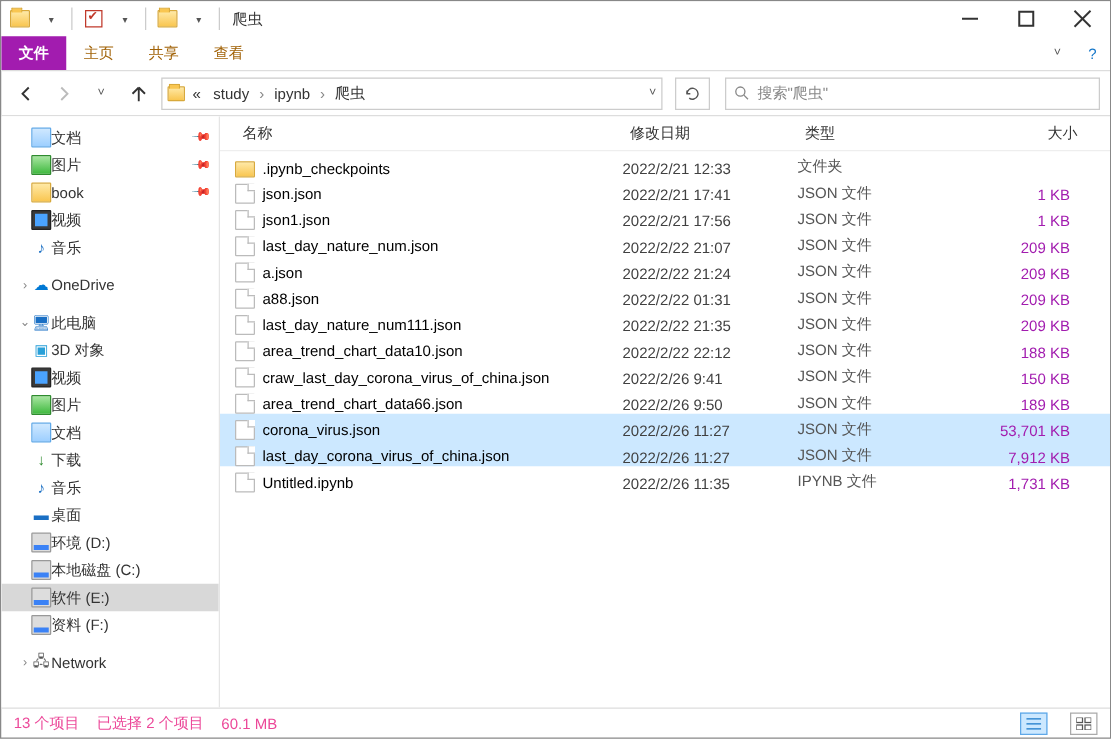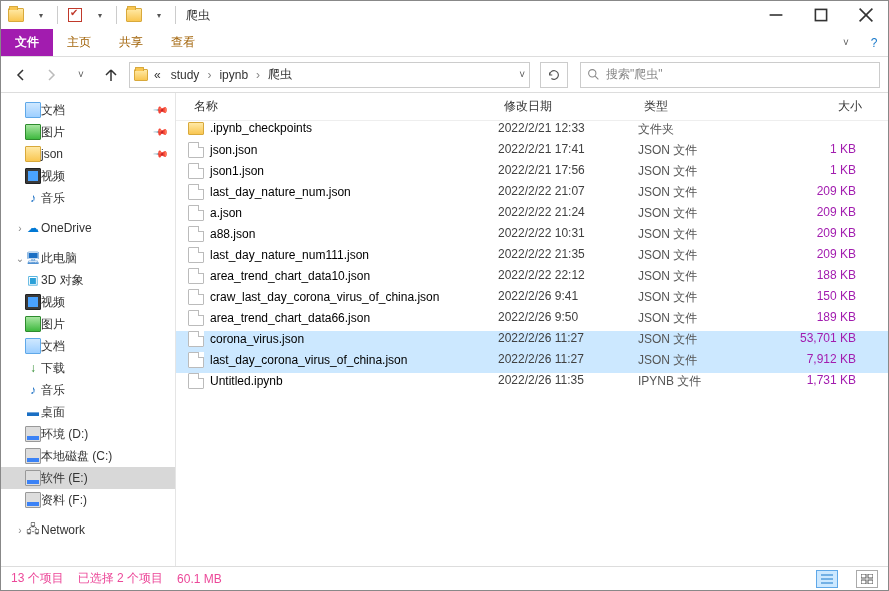--- a/index.html
+++ b/index.html
@@ -49,21 +49,21 @@
 .ico.disk::after { content:""; position:absolute; left:1px; bottom:1px; width:12px; height:4px; background:#3b82f6; }
 .ico.net { color: #555; }
 .files { flex: 1; display: flex; flex-direction: column; overflow: hidden; }
 .cols { height: 28px; display: flex; align-items: center; border-bottom: 1px solid #eee; color: #333; padding-left: 12px; }
 .col { padding: 0 6px; }
 .col.name { width: 310px; }
 .col.date { width: 140px; }
 .col.type { width: 130px; }
 .col.size { width: 100px; text-align: right; }
 .file-list { flex: 1; overflow: auto; }
-.row { display: flex; align-items: flex-start; height: 21px; padding-left: 12px; }
+.row { display: flex; align-items: flex-end; height: 21px; padding-left: 12px; }
 .row.selected { background: #cce8ff; }
 .row .name { width: 310px; display: flex; align-items: center; gap: 6px; }
 .row .date { width: 140px; color: #404040; }
 .row .type { width: 130px; color: #555; }
 .row .size { width: 100px; text-align: right; color: #a21caf; padding-right: 12px; }
 .file-ico { width: 16px; height: 16px; border: 1px solid #bbb; background: #fff; position: relative; border-radius: 1px; }
 .file-ico::after { content:""; position:absolute; right:-1px; top:-1px; width:5px; height:5px; background:#fff; border-left:1px solid #bbb; border-bottom:1px solid #bbb; }
 .folder-small { width: 16px; height: 13px; background: linear-gradient(#ffe9a6, #f9c651); border: 1px solid #d8a93b; border-radius: 1px; }
 .status { height: 24px; border-top: 1px solid #ddd; display: flex; align-items: center; padding: 0 10px; gap: 14px; color: #ec4899; }
 .status .spacer { flex: 1; }
@@ -189,21 +189,21 @@
           <span>文档</span>
           <span class="pin">📌</span>
         </div>
         <div class="sb-item">
           <span class="ico pic"></span>
           <span>图片</span>
           <span class="pin">📌</span>
         </div>
         <div class="sb-item">
           <span class="ico book"></span>
-          <span>json</span>
+          <span>book</span>
           <span class="pin">📌</span>
         </div>
         <div class="sb-item">
           <span class="ico vid"></span>
           <span>视频</span>
         </div>
         <div class="sb-item">
           <span class="ico music">♪</span>
           <span>音乐</span>
         </div>
@@ -325,21 +325,21 @@
           </div>
           <div class="date">2022/2/22 21:24</div>
           <div class="type">JSON 文件</div>
           <div class="size">209 KB</div>
         </div>
         <div class="row">
           <div class="name">
             <div class="file-ico"></div>
             <span>a88.json</span>
           </div>
-          <div class="date">2022/2/22 10:31</div>
+          <div class="date">2022/2/22 01:31</div>
           <div class="type">JSON 文件</div>
           <div class="size">209 KB</div>
         </div>
         <div class="row">
           <div class="name">
             <div class="file-ico"></div>
             <span>last_day_nature_num111.json</span>
           </div>
           <div class="date">2022/2/22 21:35</div>
           <div class="type">JSON 文件</div>

